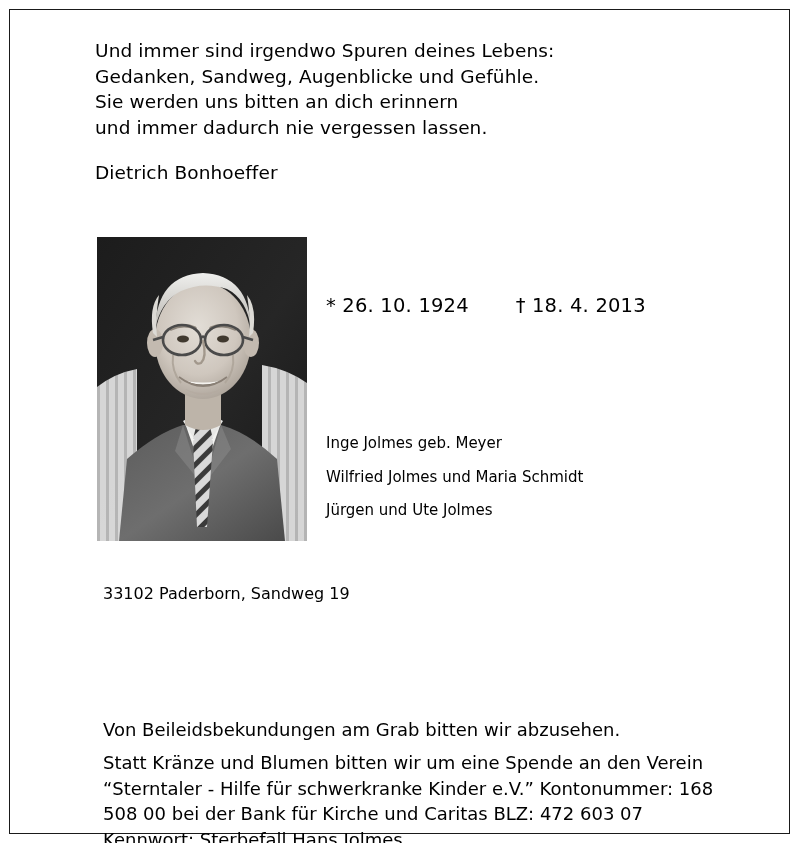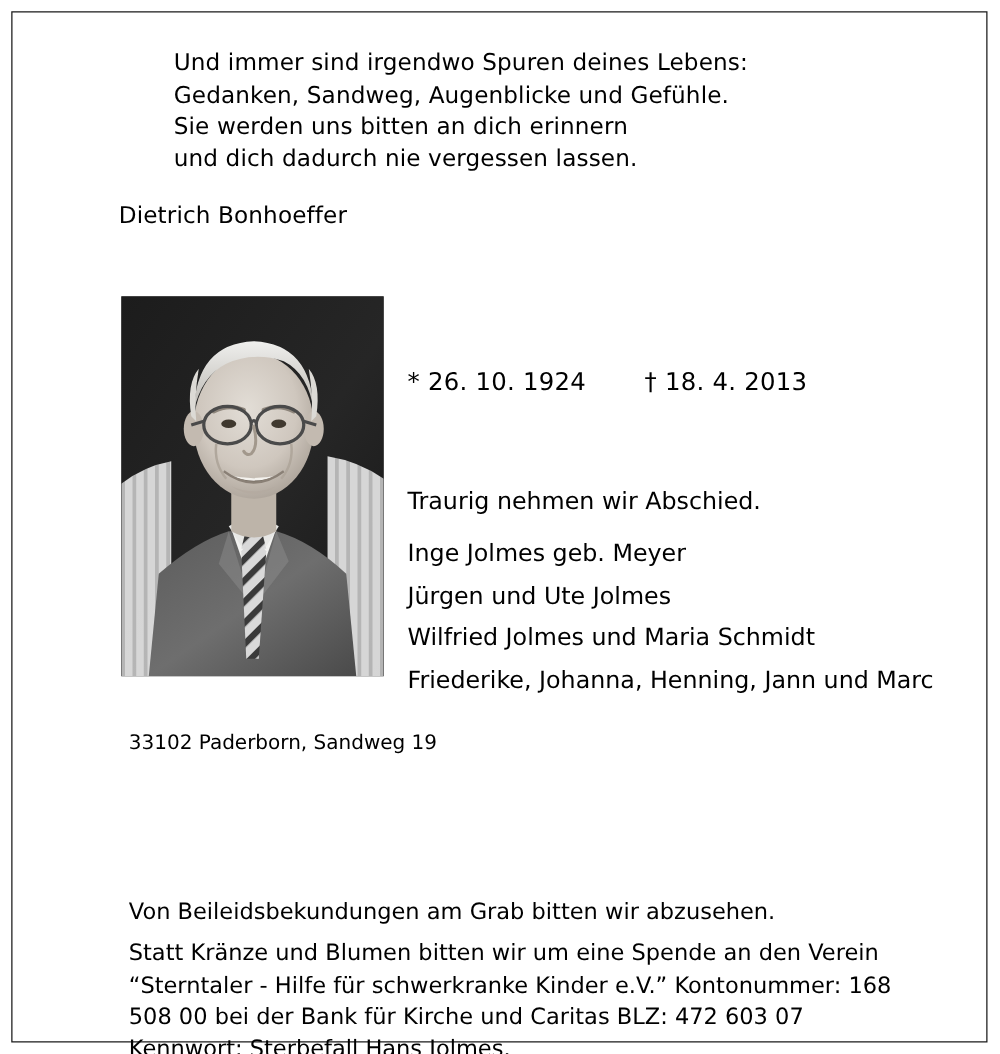--- a/index.html
+++ b/index.html
@@ -40,21 +40,20 @@
     position: absolute;
     left: 85px;
     top: 28px;
     width: 620px;
   }
   .quote-line {
     font-size: 18.5px;
     line-height: 25.5px;
     letter-spacing: 0.1px;
     white-space: nowrap;
-    margin-left: 44px;
   }
   .quote-author {
     position: absolute;
     left: 85px;
     top: 150px;
     font-size: 18.5px;
     line-height: 25px;
     letter-spacing: 0.1px;
     text-align: center;
   }
@@ -108,21 +107,21 @@
     font-size: 19px;
     line-height: 24px;
   }
   .family-list {
     position: absolute;
     left: 316px;
     top: 417px;
     width: 400px;
   }
   .family-line {
-    font-size: 19px;
+    font-size: 15px;
     line-height: 33.5px;
     white-space: nowrap;
   }
 
   
   .address {
     position: absolute;
     left: 93px;
     top: 571px;
     font-size: 16px;
@@ -162,21 +161,21 @@
 </head>
 <body>
 
 <div class="notice-frame">
   <div class="inner">
 
     <div class="quote-block">
       <div class="quote-line">Und immer sind irgendwo Spuren deines Lebens:</div>
       <div class="quote-line">Gedanken, Sandweg, Augenblicke und Gefühle.</div>
       <div class="quote-line">Sie werden uns bitten an dich erinnern</div>
-      <div class="quote-line">und dich dadurch nie vergessen lassen.</div>
+      <div class="quote-line">und immer dadurch nie vergessen lassen.</div>
     </div>
 
     <div class="quote-author">Dietrich Bonhoeffer</div>
 
     <div class="portrait">
       <svg class="portrait-canvas" viewBox="0 0 210 304" preserveAspectRatio="xMidYMid slice">
         <defs>
           <linearGradient id="bgDark" x1="0" y1="0" x2="1" y2="1">
             <stop offset="0%" stop-color="#1c1c1c"></stop>
             <stop offset="55%" stop-color="#262626"></stop>
@@ -268,27 +267,25 @@
 
 
     <div class="dates-line">
       <span>*</span>
       <span>26. 10. 1924</span>
       <span class="dates-gap"></span>
       <span>†</span>
       <span>18. 4. 2013</span>
     </div>
 
-    <div class="mourning">Traurig nehmen wir Abschied.</div>
 
     <div class="family-list">
       <div class="family-line">Inge Jolmes geb. Meyer</div>
+      <div class="family-line">Wilfried Jolmes und Maria Schmidt</div>
       <div class="family-line">Jürgen und Ute Jolmes</div>
-      <div class="family-line">Wilfried Jolmes und Maria Schmidt</div>
-      <div class="family-line">Friederike, Johanna, Henning, Jann und Marc</div>
     </div>
 
     <div class="address">33102 Paderborn, Sandweg 19</div>
 
 
     <div class="condolence">Von Beileidsbekundungen am Grab bitten wir abzusehen.</div>
 
     <div class="donation">Statt Kränze und Blumen bitten wir um eine Spende an den Verein “Sterntaler - Hilfe für schwerkranke Kinder e.V.” Kontonummer: 168 508 00 bei der Bank für Kirche und Caritas  BLZ: 472 603 07 Kennwort: Sterbefall Hans Jolmes.</div>
 
   </div>

